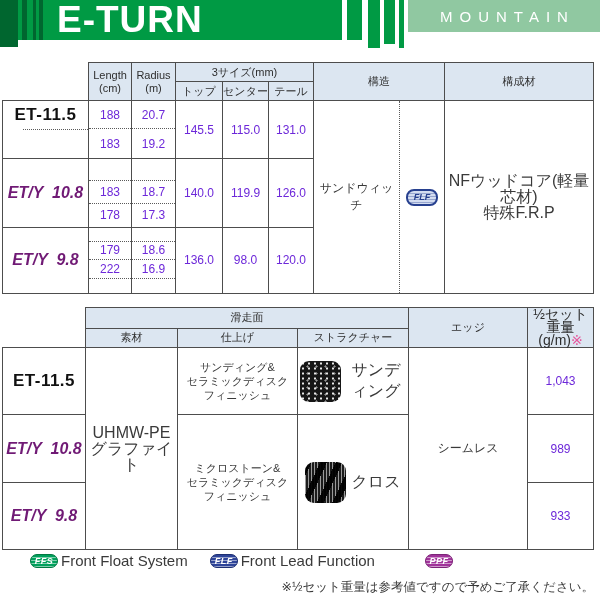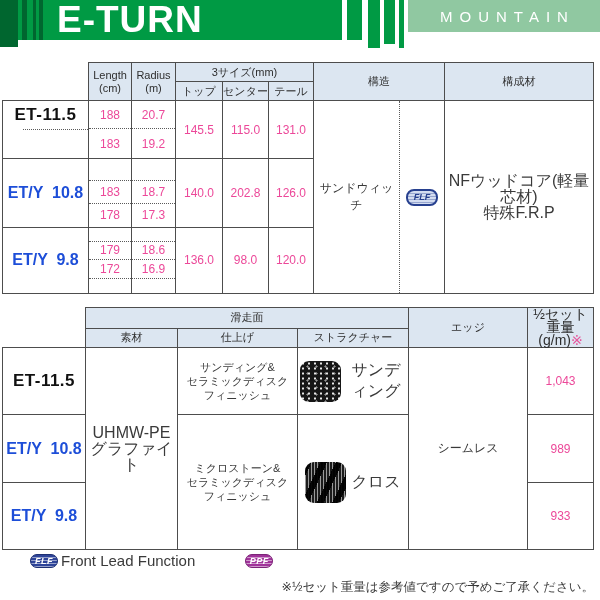--- a/index.html
+++ b/index.html
@@ -31,23 +31,23 @@
   }
   .mountain-block span { color:#fff; font-size:15px; letter-spacing:7px; padding-left:7px; }
   
   table { border-collapse:collapse; table-layout:fixed; position:absolute; left:2px; }
   td, th { border:1px solid #4d4d4d; padding:0; font-weight:normal;
            text-align:center; vertical-align:middle; font-size:12px; color:#3a3a3a; }
   th { background:#dce6f1; font-size:11px; color:#2e2e2e; line-height:13px; }
   td.blank { border:none; background:#fff; }
   #table1 { top:62px; }
   #table2 { top:307px; }
-  .num { font-size:12px; color:#ec4899; }
+  .num { font-size:12px; color:#6d28d9; }
   .model-b { font-weight:bold; font-size:17px; letter-spacing:0.5px; color:#111; white-space:pre; }
-  .model-i { font-weight:bold; font-size:16px; color:#1d4ed8; white-space:pre; }
+  .model-i { font-weight:bold; font-style:italic; font-size:16px; color:#701a75; white-space:pre; }
   
   td.subcell { vertical-align:top; }
   .subcol { display:flex; flex-direction:column; width:100%; }
   .sr { display:flex; align-items:center; justify-content:center; box-sizing:border-box; }
   .dot { border-bottom:1px dotted #5a5a5a; }
   .h28{height:28px;} .h29{height:29px;}
   .h22{height:22px;} .h23{height:23px;}
   .h14{height:14px;} .h18{height:18px;} .h19{height:19px;} .h15{height:14px;}
   .lblrow { position:relative; }
   .lbl-dot { position:absolute; left:20px; right:0; bottom:-1px; height:0; border-top:1px dotted #5a5a5a; }
@@ -205,33 +205,33 @@
       </div>
     </td>
     <td class="subcell">
       <div class="subcol">
         <div class="sr h22 dot"></div>
         <div class="sr h23 dot num">18.7</div>
         <div class="sr h22 num">17.3</div>
       </div>
     </td>
     <td class="num">140.0</td>
-    <td class="num">202.8</td>
+    <td class="num">119.9</td>
     <td class="num">126.0</td>
   </tr>
 
   <tr style="height:66px">
     <td>
       <span class="model-i">ET/Y  9.8</span>
     </td>
     <td class="subcell">
       <div class="subcol">
         <div class="sr h14 dot"></div>
         <div class="sr h18 dot num">179</div>
-        <div class="sr h19 dot num">172</div>
+        <div class="sr h19 dot num">222</div>
         <div class="sr h15"></div>
       </div>
     </td>
     <td class="subcell">
       <div class="subcol">
         <div class="sr h14 dot"></div>
         <div class="sr h18 dot num">18.6</div>
         <div class="sr h19 dot num">16.9</div>
         <div class="sr h15"></div>
       </div>
@@ -323,20 +323,24 @@
     <td>
       <span class="model-i">ET/Y  9.8</span>
     </td>
     <td class="num">933</td>
   </tr>
 </tbody>
   </table>
 
 <div class="legend">
   <div class="legend-item">
+    <span class="badge badge-ffs">FFS</span>
+    <span>Front Float System</span>
+  </div>
+  <div class="legend-item">
     <span class="badge badge-flf">FLF</span>
     <span>Front Lead Function</span>
   </div>
   <div class="legend-item">
     <span class="badge badge-ppf">PPF</span>
   </div>
 </div>
 
 <div class="footnote">※½セット重量は参考値ですので予めご了承ください。</div>
 

